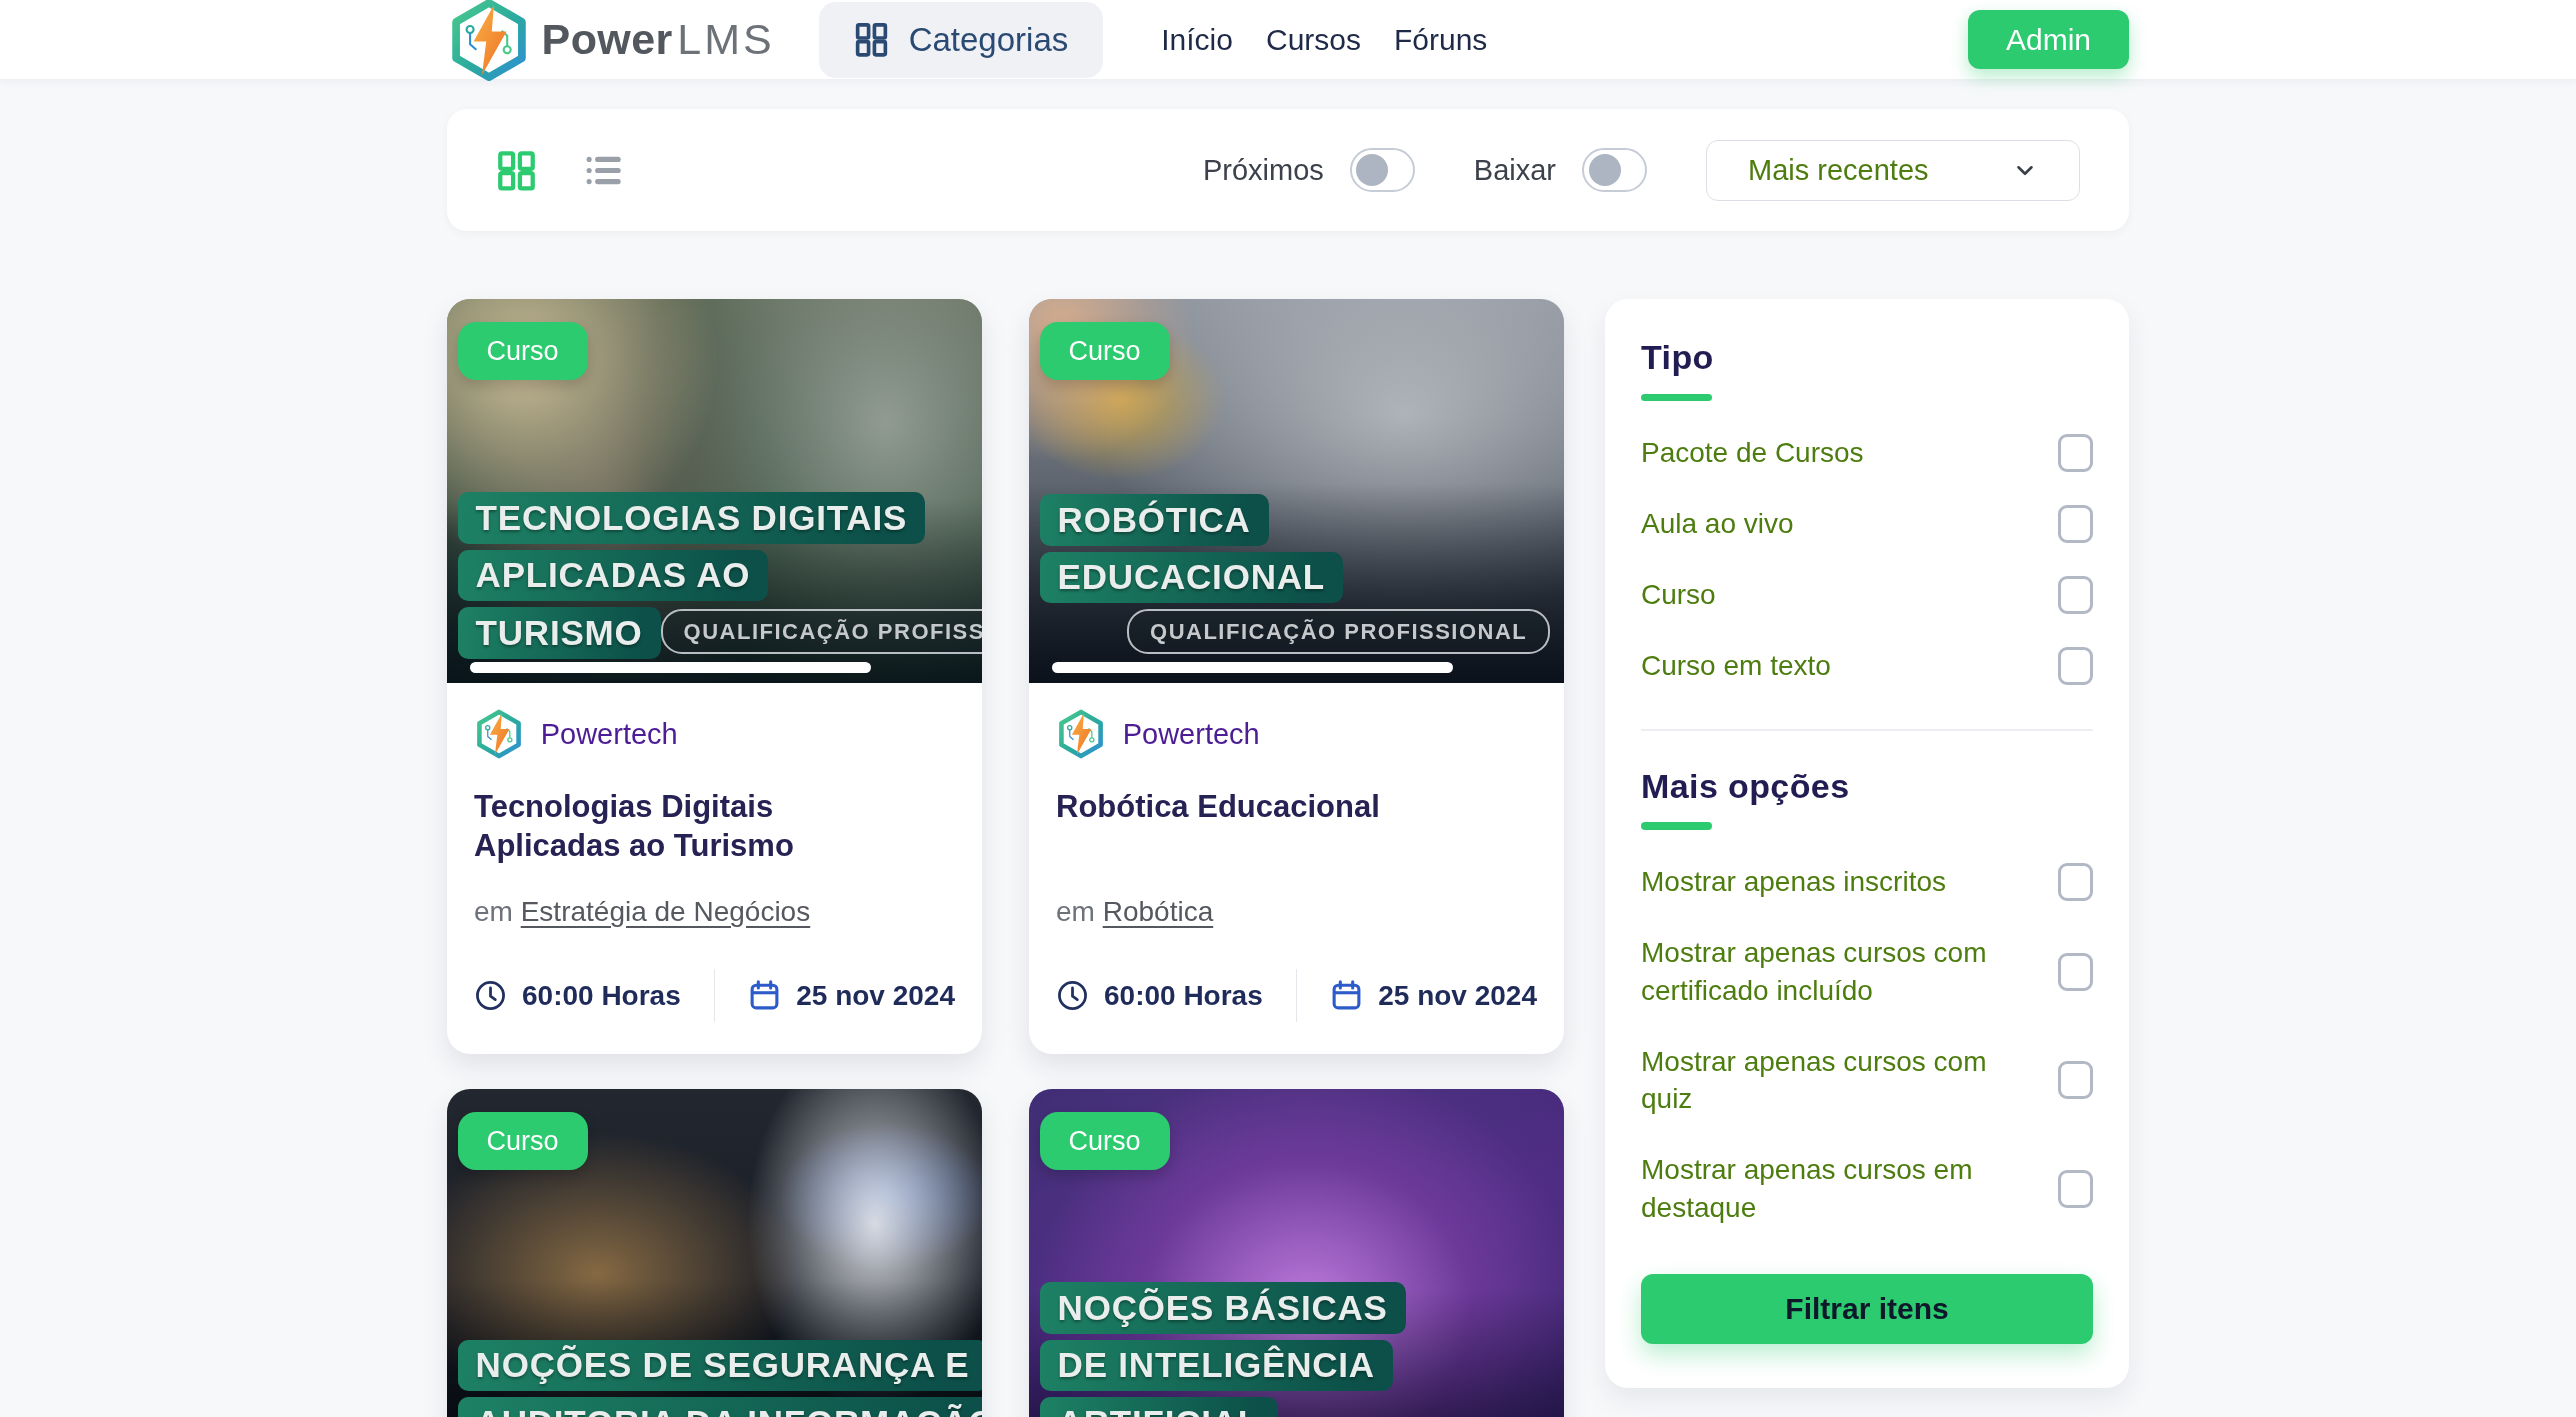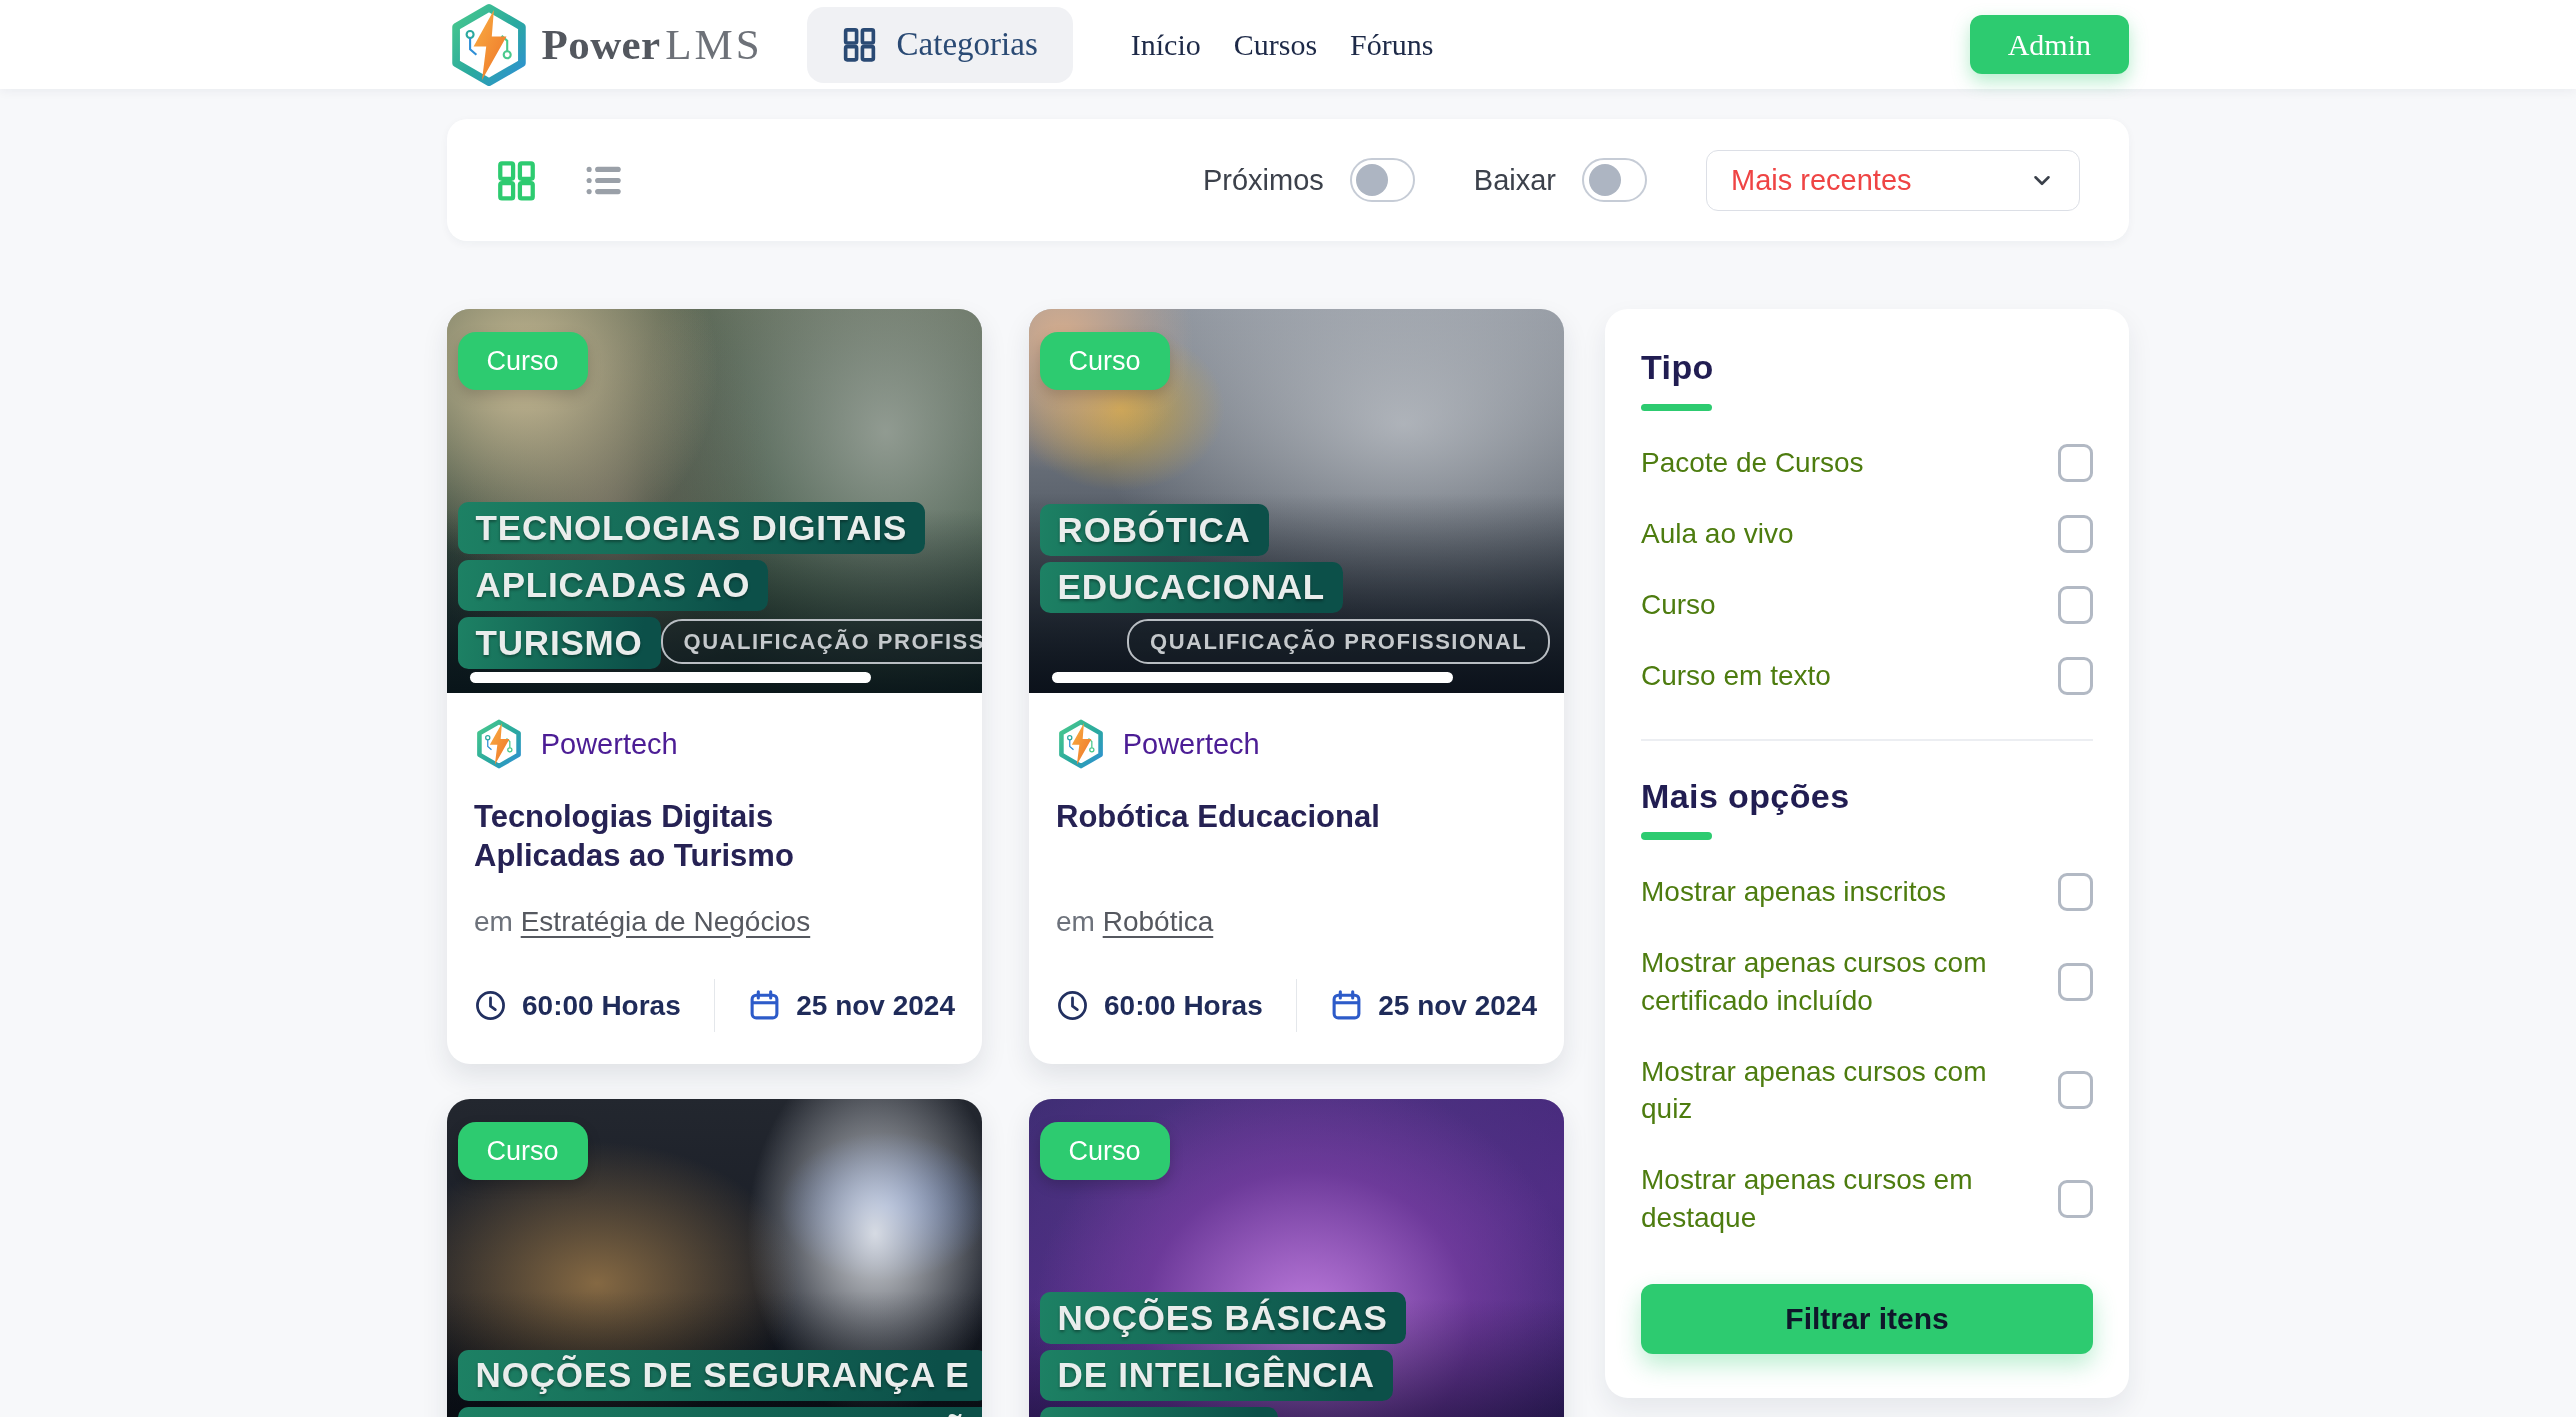--- a/index.html
+++ b/index.html
@@ -8,24 +8,24 @@
   body{
     height:1417px; overflow:hidden;
     background:#f7f8fa;
     font-family:"Liberation Sans", sans-serif;
     color:#23205a;
   }
   .page{ width:2576px; height:1417px; overflow:hidden; position:relative; }
 
   
   .topbar{
-    height:89px; background:#ffffff;
+    height:79px; background:#ffffff;
     box-shadow:0 1.5px 10.6px rgba(25,35,60,0.06);
     display:flex; justify-content:center;
-    position:relative; z-index:10;font-family:Liberation Serif, serif;
+    position:relative; z-index:10;
   }
   .topbar-inner{ width:1682px; display:flex; align-items:center; }
   .brand{ display:flex; align-items:center; gap:10.6px; cursor:pointer; }
   .brand-mark{ width:84px; height:84px; display:block; }
   .brand-text{ font-size:43px; white-space:nowrap; }
   .brand-power{ font-weight:bold; color:#53575e; letter-spacing:0.4px; }
   .brand-lms{ color:#6d7178; font-weight:300; letter-spacing:3px; margin-left:4.6px; }
   .cat-btn{
     margin-left:44px; display:flex; align-items:center; gap:20px;
     background:#f0f1f4; border:none; border-radius:16.7px;
@@ -63,21 +63,21 @@
     width:65px; height:44px; border:2.3px solid #c6ccd6; border-radius:23px;
     background:#fff; position:relative; flex:none;
   }
   .toggle-knob{
     position:absolute; left:4.6px; top:3.8px; width:32px; height:32px;
     border-radius:50%; background:#adb5c2;
   }
   .sort-select{
     width:374px; height:61px; border:1.5px solid #dcdfe6; border-radius:12px;
     background:#fff; display:flex; align-items:center; justify-content:space-between;
-    padding:0 24px; font-size:29px; color:#ef4444; cursor:pointer;
+    padding:0 41px; font-size:29px; color:#4d7c0f; cursor:pointer;
   }
   .sort-select svg{ width:26px; height:26px; }
 
   
   .content-row{
     width:1682px; margin:68px auto 0;
     display:flex; gap:40px; align-items:flex-start;
   }
   .cards-grid{
     width:1118px; display:flex; flex-wrap:wrap;

